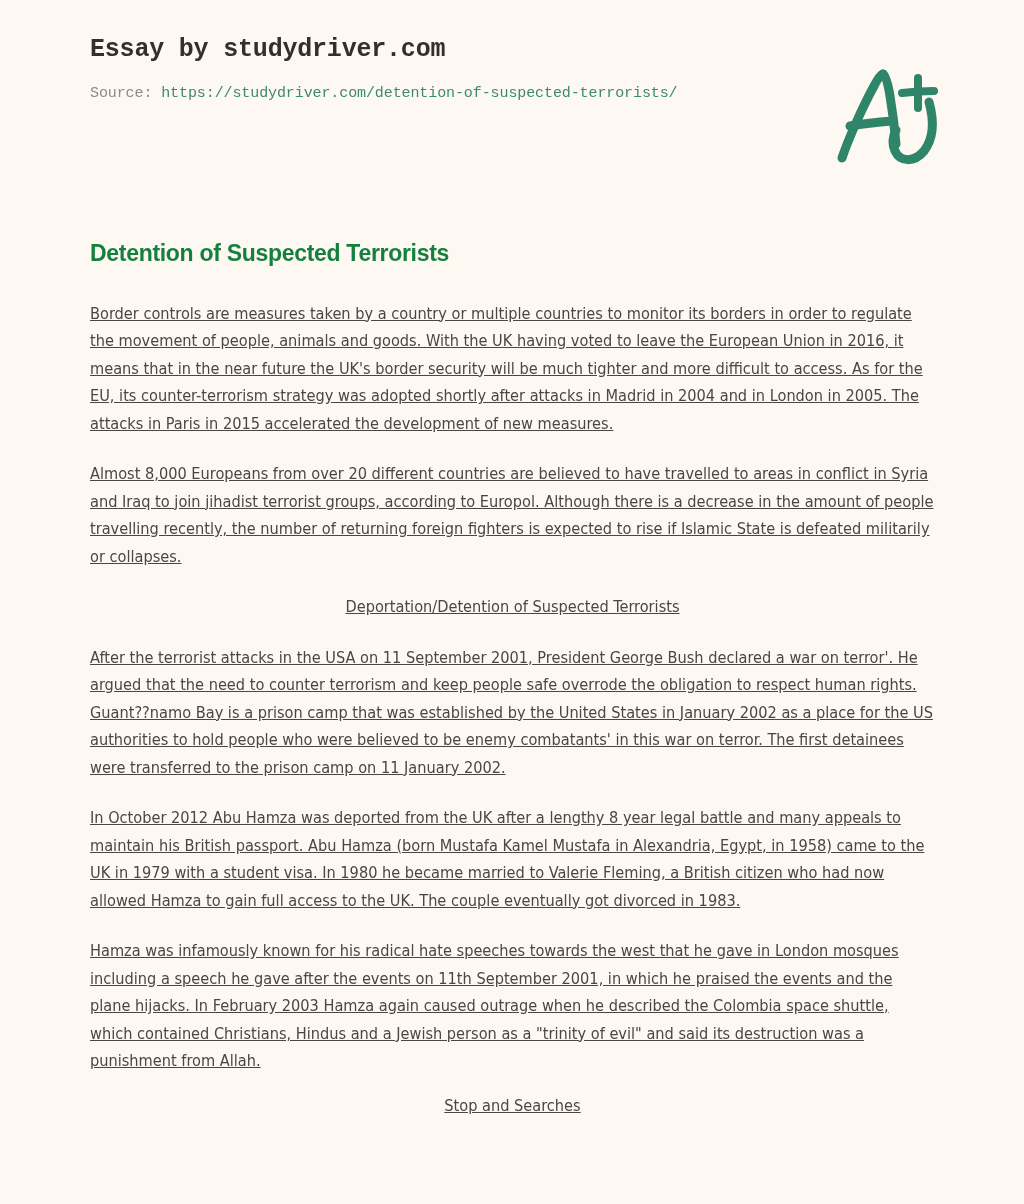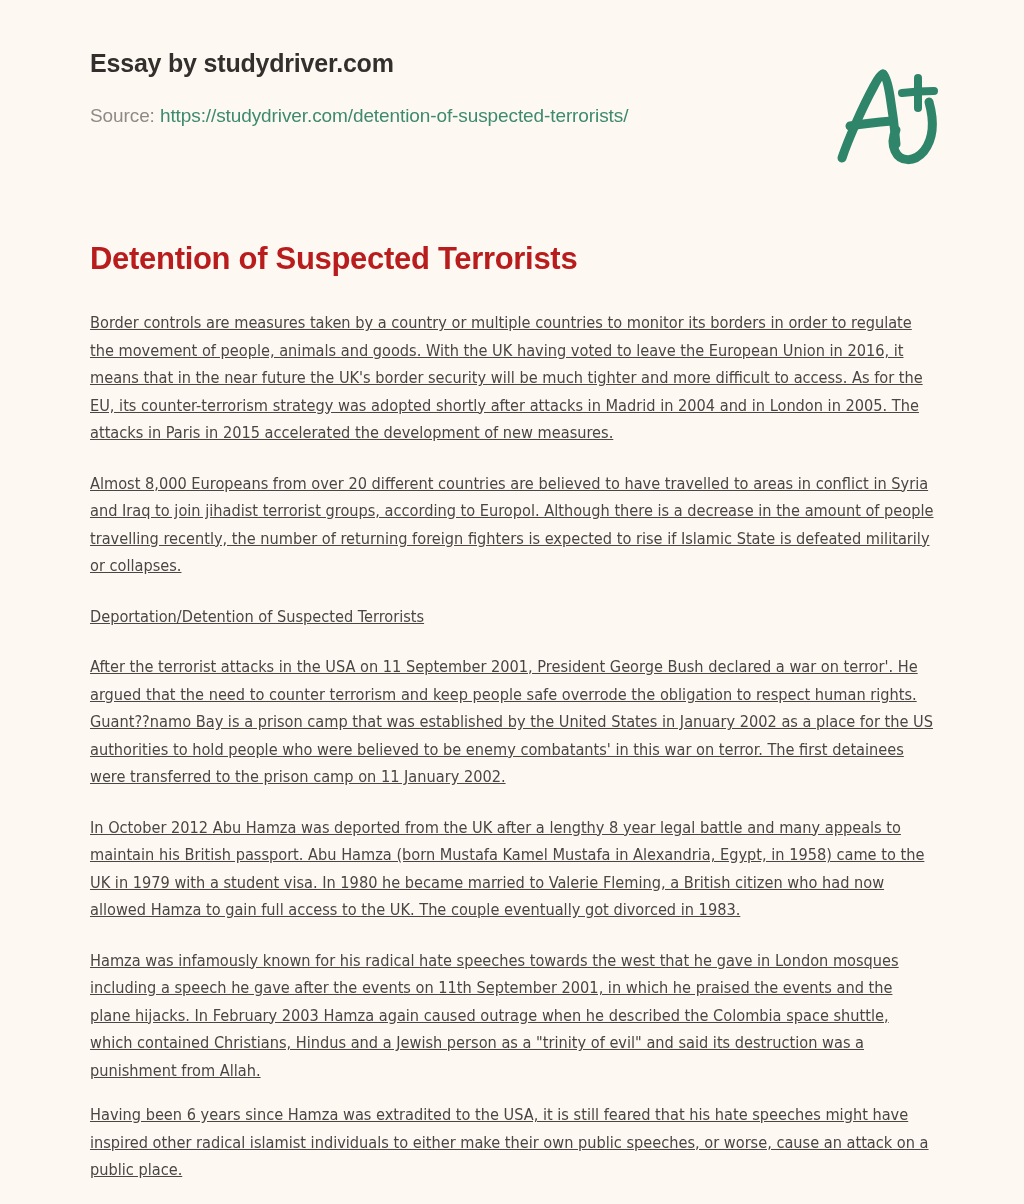--- a/index.html
+++ b/index.html
@@ -21,37 +21,38 @@
     width: 1024px;
     height: 1204px;
     box-sizing: border-box;
     padding: 0;
     position: relative;
   }
 
   
   .doc-header {
     position: relative;
-    padding: 50px 60px 0 90px;
+    padding: 36px 60px 0 90px;
     height: 128px;
     box-sizing: border-box;
+    font-family: Liberation Mono, monospace;
   }
 
   .brand-title {
     font-size: 25px;
     font-weight: bold;
     letter-spacing: -0.2px;
     color: #332f2d;
     margin: 0;
     line-height: 1.1;
   }
 
   .source-line {
-    margin-top: 27px;
-    font-size: 19px;
+    margin-top: 21px;
+    font-size: 15px;
     color: #8e8a86;
     white-space: nowrap;
     letter-spacing: -0.1px;
   }
 
   .source-label {
     color: #8e8a86;
   }
 
   .source-url {
@@ -73,23 +74,23 @@
     height: 100%;
   }
 
   
   .doc-body {
     padding: 0 89px 0 90px;
     box-sizing: border-box;
   }
 
   .essay-title {
-    font-size: 31px;
+    font-size: 23px;
     font-weight: bold;
-    color: #b91c1c;
+    color: #15803d;
     margin: 0;
     padding-top: 112px;
     line-height: 1.2;
     letter-spacing: -0.3px;
   }
 
   .content {
     margin-top: 32px;
     font-size: 16.2px;
     line-height: 27.5px;
@@ -102,20 +103,21 @@
     margin: 0 0 23px 0;
     text-decoration: underline;
   }
 
   .content p.tight {
     margin-bottom: 17px;
   }
 
   .content p.subhead {
     margin: 0 0 23px 0;
+    text-align: center;
   }
 </style>
 </head>
 <body>
 
 <div class="page">
 
   <div class="doc-header">
     <h1 class="brand-title">Essay by studydriver.com</h1>
     <div class="source-line">
@@ -146,19 +148,18 @@
   <div class="doc-body">
     <h2 class="essay-title">Detention of Suspected Terrorists</h2>
 
     <div class="content">
       <p>Border controls are measures taken by a country or multiple countries to monitor its borders in order to regulate the movement of people, animals and goods. With the UK having voted to leave the European Union in 2016, it means that in the near future the UK's border security will be much tighter and more difficult to access. As for the EU, its counter-terrorism strategy was adopted shortly after attacks in Madrid in 2004 and in London in 2005. The attacks in Paris in 2015 accelerated the development of new measures.</p>
       <p>Almost 8,000 Europeans from over 20 different countries are believed to have travelled to areas in conflict in Syria and Iraq to join jihadist terrorist groups, according to Europol. Although there is a decrease in the amount of people travelling recently, the number of returning foreign fighters is expected to rise if Islamic State is defeated militarily or collapses.</p>
       <p class="subhead">Deportation/Detention of Suspected Terrorists</p>
       <p>After the terrorist attacks in the USA on 11 September 2001, President George Bush declared a war on terror'. He argued that the need to counter terrorism and keep people safe overrode the obligation to respect human rights. Guant??namo Bay is a prison camp that was established by the United States in January 2002 as a place for the US authorities to hold people who were believed to be enemy combatants' in this war on terror. The first detainees were transferred to the prison camp on 11 January 2002.</p>
       <p>In October 2012 Abu Hamza was deported from the UK after a lengthy 8 year legal battle and many appeals to maintain his British passport. Abu Hamza (born Mustafa Kamel Mustafa in Alexandria, Egypt, in 1958) came to the UK in 1979 with a student visa. In 1980 he became married to Valerie Fleming, a British citizen who had now allowed Hamza to gain full access to the UK. The couple eventually got divorced in 1983.</p>
       <p class="tight">Hamza was infamously known for his radical hate speeches towards the west that he gave in London mosques including a speech he gave after the events on 11th September 2001, in which he praised the events and the plane hijacks. In February 2003 Hamza again caused outrage when he described the Colombia space shuttle, which contained Christians, Hindus and a Jewish person as a "trinity of evil" and said its destruction was a punishment from Allah.</p>
-      <p>Having been 6 years since Hamza was extradited to the USA, it is still feared that his hate speeches might have inspired other radical islamist individuals to either make their own public speeches, or worse, cause an attack on a public place.</p>
       <p class="subhead">Stop and Searches</p>
 
     </div>
   </div>
 
 </div>
 
 </body></html>

